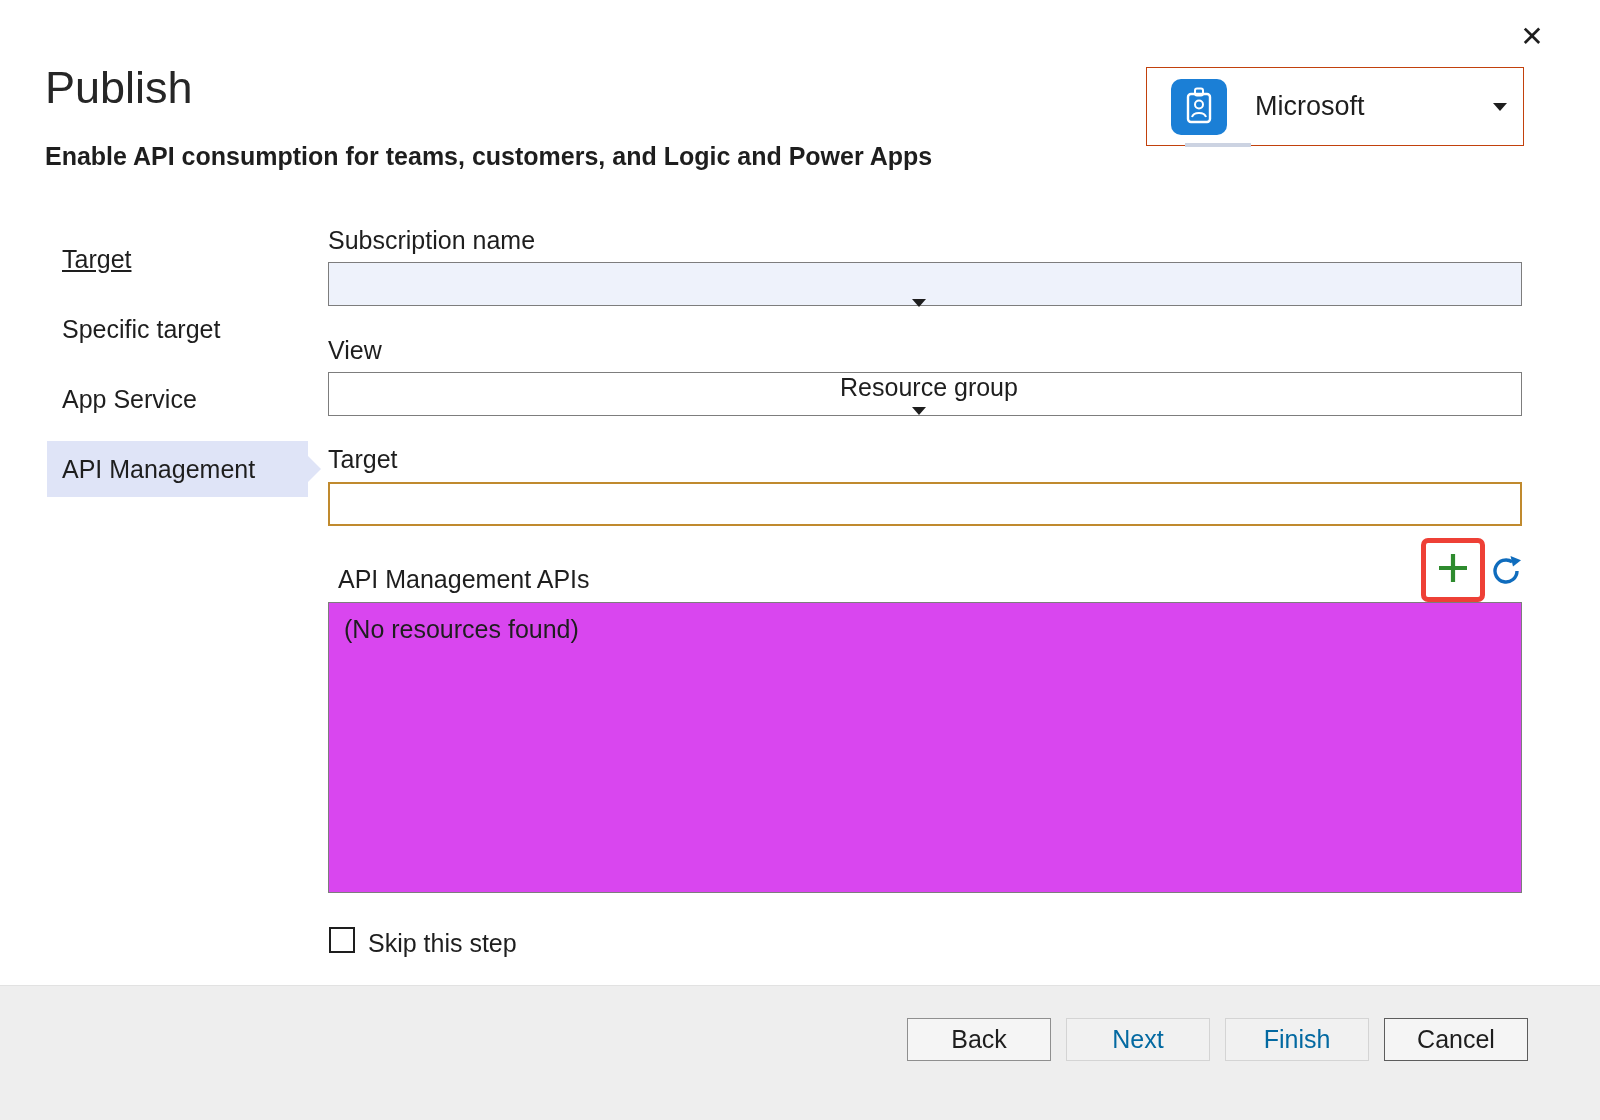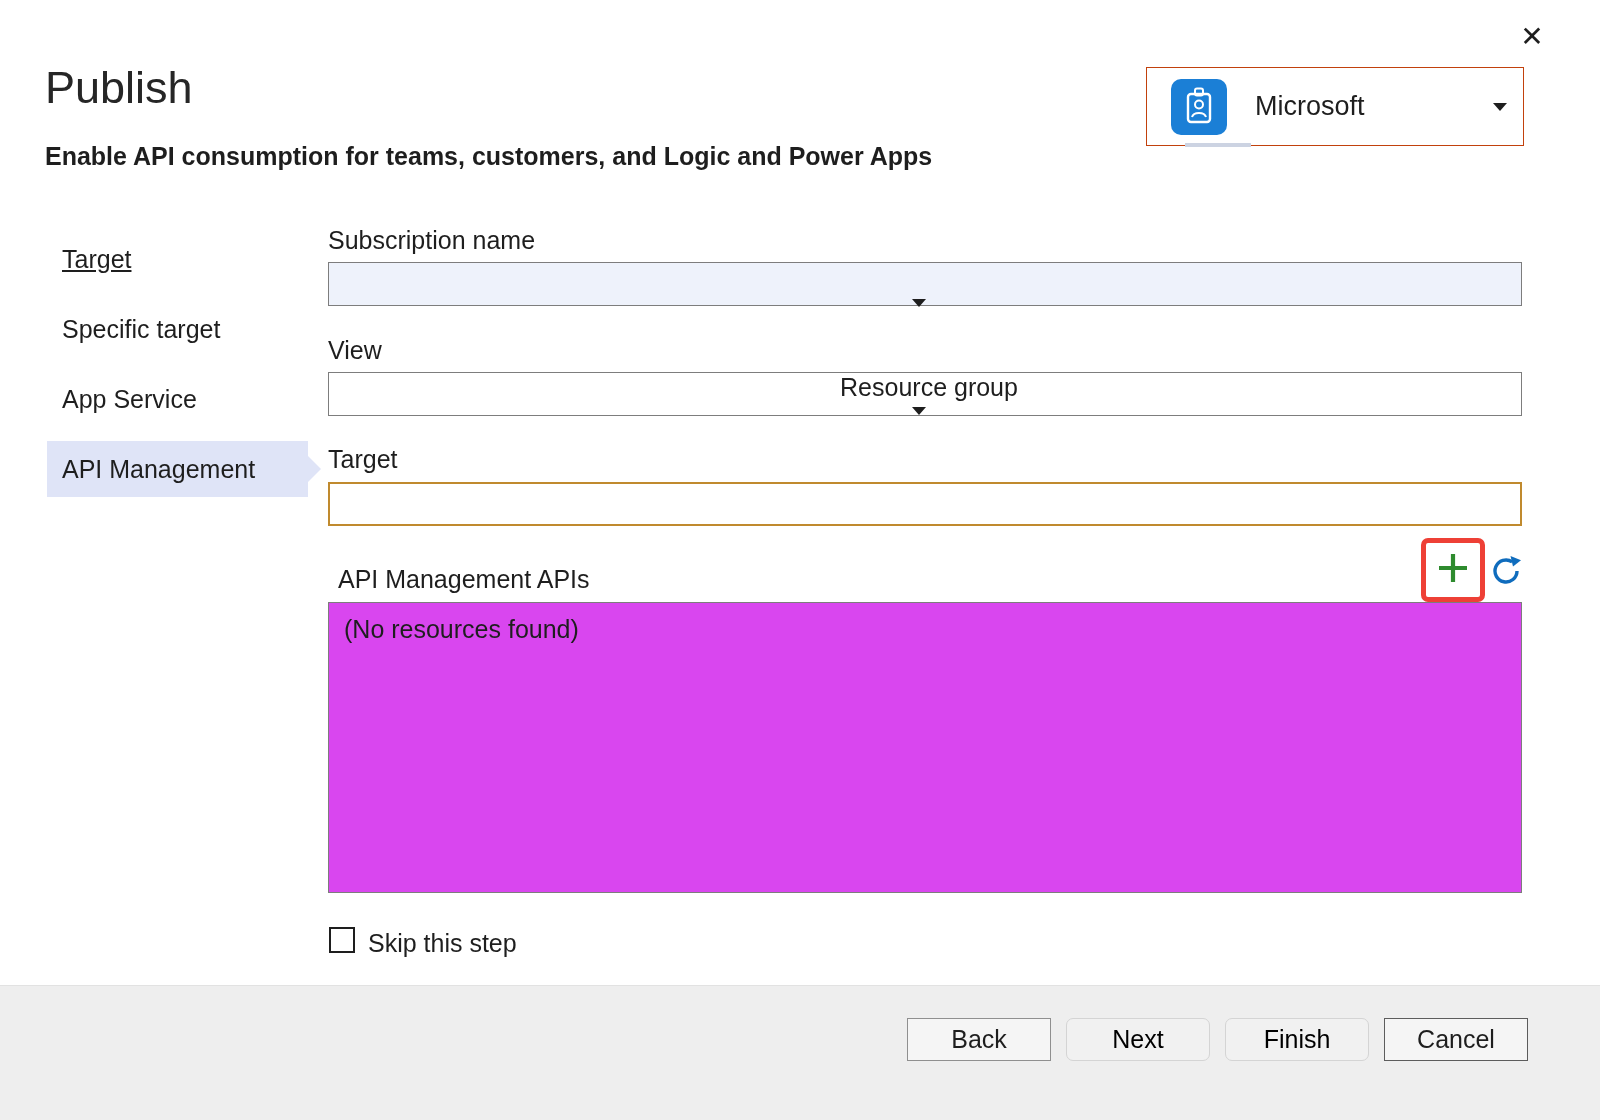--- a/index.html
+++ b/index.html
@@ -97,21 +97,21 @@
   }
   .btn{
     position:absolute;top:32px;width:144px;height:43px;box-sizing:border-box;
     display:flex;align-items:center;justify-content:center;font-size:25px;
     background:#f5f5f5;border:1px solid #8f8f8f;color:#1e1e1e;cursor:pointer;
   }
   .btn-back{left:907px;}
   .btn-next{left:1066px;}
   .btn-finish{left:1225px;}
   .btn-cancel{left:1384px;border-color:#5c5c5c;}
-  .btn.disabled{background:#f1f1f1;border-color:#d4d4d4;color:#000000;cursor:default;border-radius:7px;}
+  .btn.disabled{background:#f1f1f1;border-color:#d4d4d4;color:#0369a1;cursor:default;}
 </style>
 </head>
 <body>
 
 <div class="dialog">
 
   <div class="close-btn">✕</div>
 
   <div class="title">Publish</div>
   <div class="subtitle">Enable API consumption for teams, customers, and Logic and Power Apps</div>

